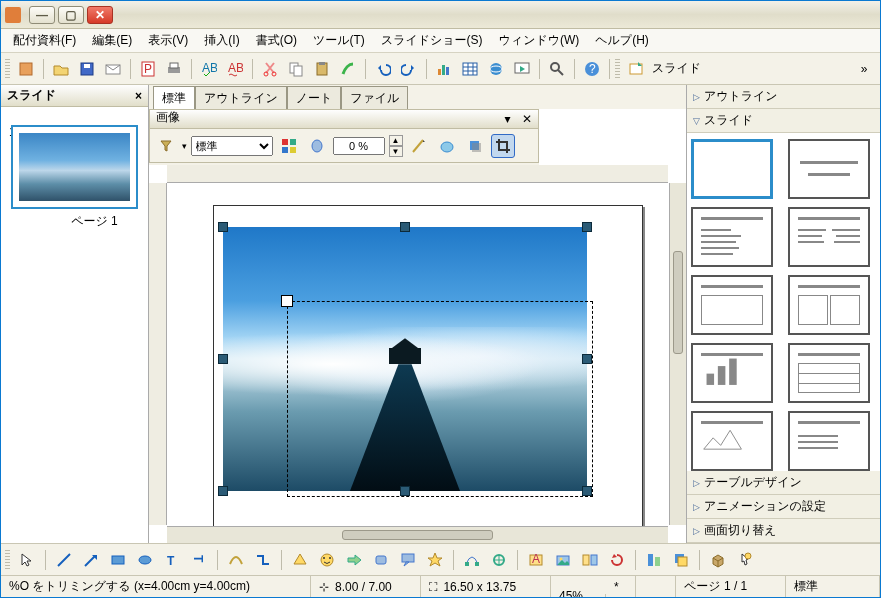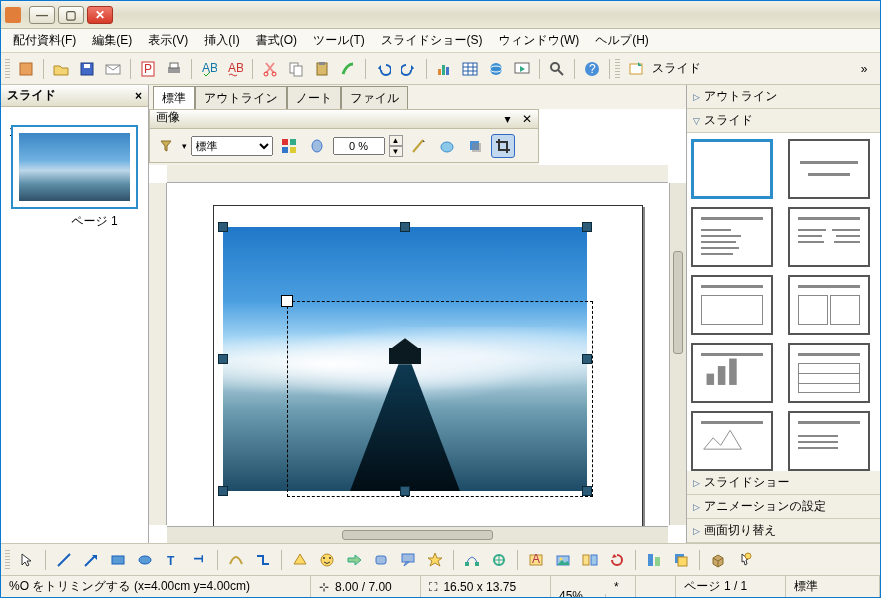--- a/index.html
+++ b/index.html
@@ -403,21 +403,21 @@
         </div>
       <div class="lay">
           <div class="bar" style="left:8px;right:8px;top:8px;"></div>
           <div class="bar" style="left:8px;right:30px;top:22px;height:2px;"></div>
           <div class="bar" style="left:8px;right:30px;top:28px;height:2px;"></div>
           <div class="bar" style="left:8px;right:30px;top:34px;height:2px;"></div>
         </div>
     </div>
     <div class="section">
         <span class="tri">▷</span>
-        <span>スライドショー</span>
+        <span>テーブルデザイン</span>
       </div>
     <div class="section">
         <span class="tri">▷</span>
         <span>アニメーションの設定</span>
       </div>
     <div class="section">
         <span class="tri">▷</span>
         <span>画面切り替え</span>
       </div>
   </div>

